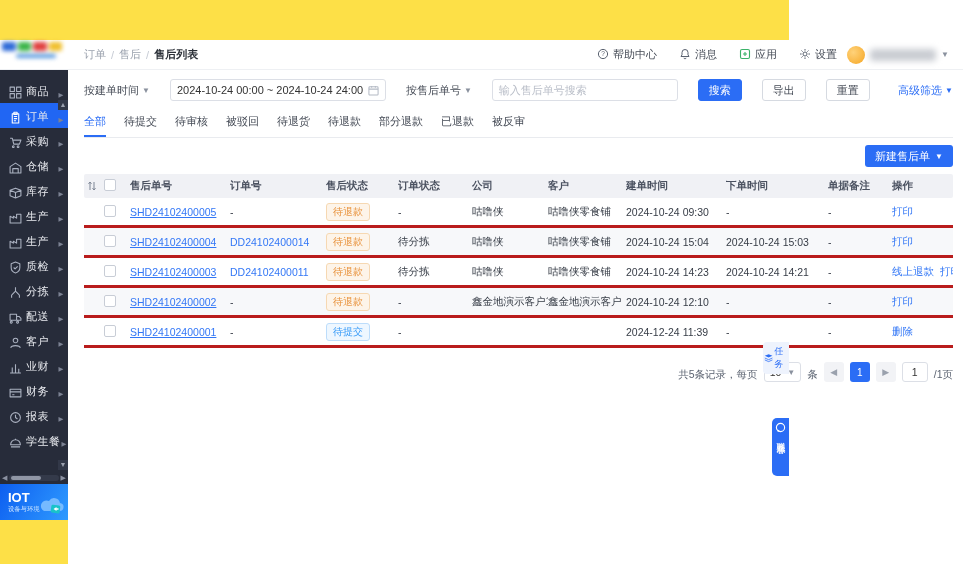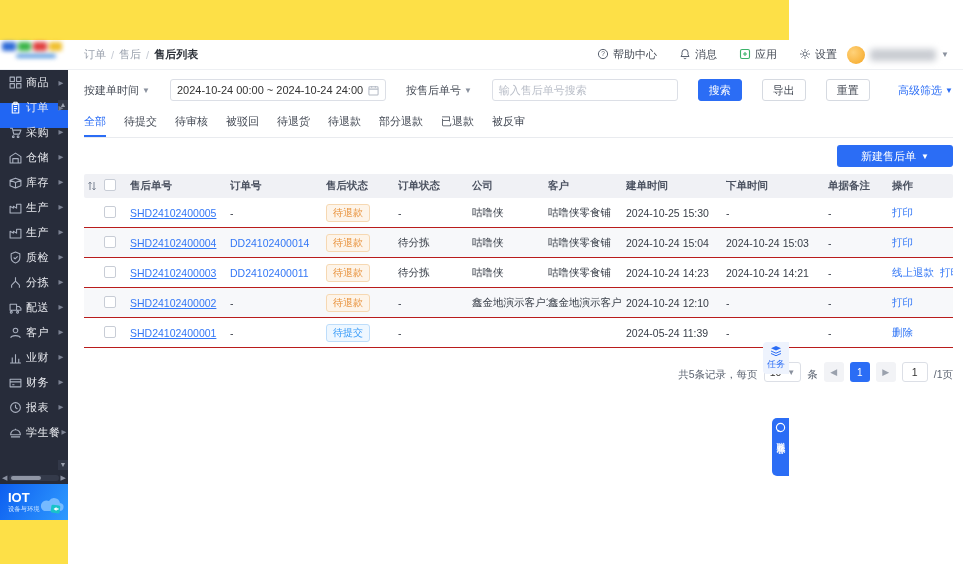--- a/index.html
+++ b/index.html
@@ -23,21 +23,21 @@
   .tb-act { display:flex; align-items:center; gap:4px; cursor:pointer; }
   .user { display:flex; align-items:center; gap:5px; margin:0 14px 0 10px; }
   .avatar { width:18px; height:18px; border-radius:50%; background:radial-gradient(circle at 35% 35%,#ffd27a,#f5a623); }
   .user-blur { width:66px; height:12px; border-radius:3px; background:#c9ccd2; filter:blur(3px); }
   .chev { color:#8a919e; font-size:8px; }
 
   
   .sidebar { position:absolute; left:0; top:70px; width:68px; height:450px;
     background:#272c3a; z-index:6; display:flex; flex-direction:column; }
   .menu { flex:1; padding-top:8px; position:relative; }
-  .mi { height:25px; display:flex; align-items:center; padding:0 4px 16px 9px; cursor:pointer; color:#e8eaef; }
+  .mi { height:25px; display:flex; align-items:flex-end; padding:0 4px 4px 9px; cursor:pointer; color:#e8eaef; }
   .mi .ic { width:13px; height:13px; margin-right:4px; flex:0 0 13px; display:flex; align-items:center; }
   .mi .lb { font-size:11px; white-space:nowrap; letter-spacing:.5px; }
   .mi .ar { margin-left:auto; font-size:8px; color:#7c8293; transform:scale(.8); }
   .mi.active { background:#2166f3; }
   .vscroll-up,.vscroll-dn { position:absolute; right:0; width:10px; height:10px; color:#9aa0ae;
     font-size:7px; text-align:center; line-height:10px; background:#323848; }
   .vscroll-up { top:30px; } .vscroll-dn { bottom:4px; }
   .hscroll { height:8px; margin:0 2px 2px; display:flex; align-items:center; gap:2px; }
   .hscroll .harr { color:#8a90a0; font-size:7px; line-height:8px; }
   .hscroll .track { flex:1; height:6px; background:#343a4a; border-radius:3px; position:relative; }
@@ -61,26 +61,26 @@
   .btn.primary { background:#2b6df5; border-color:#2b6df5; color:#fff; }
   .adv { margin-left:auto; color:#2b6df5; display:flex; align-items:center; gap:3px; cursor:pointer; }
   .adv .chev { color:#2b6df5; }
 
   .tabs-row { margin-top:8px; border-bottom:1px solid #e9ebef; display:flex;text-align:center; }
   .tab { font-size:11px; color:#454b56; padding:4px 0 6px; margin-right:18px; cursor:pointer; }
   .tab.active { color:#2b6df5; border-bottom:2px solid #2b6df5; }
 
   .newbtn-row { display:flex; justify-content:flex-end; margin:7px 0; }
   .new-btn { background:#2b6df5; color:#fff; border:none; border-radius:3px; font-size:11px;
-    height:22px; padding:0 24px; display:flex; align-items:center; gap:5px; cursor:pointer; }
+    height:22px; padding:0 10px; display:flex; align-items:center; gap:5px; cursor:pointer; }
 
   .trow { display:grid; grid-template-columns:20px 26px 100px 96px 72px 74px 76px 78px 100px 102px 64px 1fr;
     align-items:center; font-size:10.5px; }
   .thead { background:#f0f1f5; height:24px; color:#4a5160; font-weight:bold; border-radius:2px; }
-  .tr { height:30px; color:#363c46; border-bottom:1px solid #b91c1c; }
+  .tr { height:30px; color:#363c46; border-bottom:3px solid #b91c1c; }
   .tr.alt { background:#f7f8fa; }
   .cell { padding-right:4px; overflow:hidden; white-space:nowrap; }
   .cb { width:12px; height:12px; border:1px solid #c8cdd6; border-radius:2px; background:#fff;
     display:inline-block; cursor:pointer; }
   .link { color:#3377f6; cursor:pointer; text-decoration:none; }
   .link.u { text-decoration:underline; }
   .badge { display:inline-block; font-size:10px; padding:1px 6px; border-radius:3px; line-height:14px; }
   .badge.warning { color:#e8923c; background:#fdf4e9; border:1px solid #f6d8b2; }
   .badge.info { color:#3a9cf8; background:#eef7ff; border:1px solid #bdddfb; }
   .acts { display:flex; gap:6px; }
@@ -90,21 +90,21 @@
     margin-top:14px; font-size:10.5px; color:#5a6270; }
   .pg-sel { border:1px solid #dcdfe6; border-radius:3px; height:20px; padding:0 5px;
     display:flex; align-items:center; gap:6px; cursor:pointer; color:#333; }
   .pg-btn { width:20px; height:20px; border-radius:3px; background:#f2f3f6; color:#9aa1ad;
     display:flex; align-items:center; justify-content:center; font-size:9px; cursor:pointer; }
   .pg-btn.cur { background:#2b6df5; color:#fff; font-size:10px; }
   .pg-jump { width:26px; height:20px; border:1px solid #dcdfe6; border-radius:3px;
     display:flex; align-items:center; justify-content:center; color:#333; }
 
   .float-task { position:absolute; right:0; top:342px; width:26px; padding:3px 1px; background:#eef3fd;
-    border-radius:4px 0 0 4px; display:flex; flex-direction:column; align-items:center; gap:1px;
+    border-radius:4px 0 0 4px; display:flex; flex-direction:row; align-items:center; gap:1px;
     color:#2b6df5; font-size:9px; cursor:pointer; z-index:8; }
   .float-service { position:absolute; right:0; top:418px; width:17px; height:58px; background:#2b6df5;
     border-radius:5px 0 0 5px; color:#fff; display:flex; flex-direction:column; align-items:center;
     padding-top:4px; gap:2px; cursor:pointer; z-index:8; }
   .float-service .vtxt { writing-mode:vertical-rl; font-size:9px; letter-spacing:1px; }
 </style>
 </head>
 <body>
 
 <div class="page">
@@ -393,21 +393,21 @@
         </div>
         <div class="trow tr">
           <span class="cell"></span>
           <span class="cell"><span class="cb"></span></span>
           <span class="cell link u">SHD24102400005</span>
           <span class="cell">-</span>
           <span class="cell"><span class="badge warning">待退款</span></span>
           <span class="cell">-</span>
           <span class="cell">咕噜侠</span>
           <span class="cell">咕噜侠零食铺</span>
-          <span class="cell">2024-10-25 15:30</span>
+          <span class="cell">2024-10-24 09:30</span>
           <span class="cell">-</span>
           <span class="cell">-</span>
           <span class="cell acts">
             <span class="link">打印</span>
           </span>
         </div>
         <div class="trow tr alt">
           <span class="cell"></span>
           <span class="cell"><span class="cb"></span></span>
           <span class="cell link u">SHD24102400004</span>
@@ -458,21 +458,21 @@
         </div>
         <div class="trow tr">
           <span class="cell"></span>
           <span class="cell"><span class="cb"></span></span>
           <span class="cell link u">SHD24102400001</span>
           <span class="cell">-</span>
           <span class="cell"><span class="badge info">待提交</span></span>
           <span class="cell">-</span>
           <span class="cell"></span>
           <span class="cell"></span>
-          <span class="cell">2024-05-24 11:39</span>
+          <span class="cell">2024-12-24 11:39</span>
           <span class="cell">-</span>
           <span class="cell">-</span>
           <span class="cell acts">
             <span class="link">删除</span>
           </span>
         </div>
       </div>
 
     <div class="pagination">
       <span>共5条记录，每页</span>

